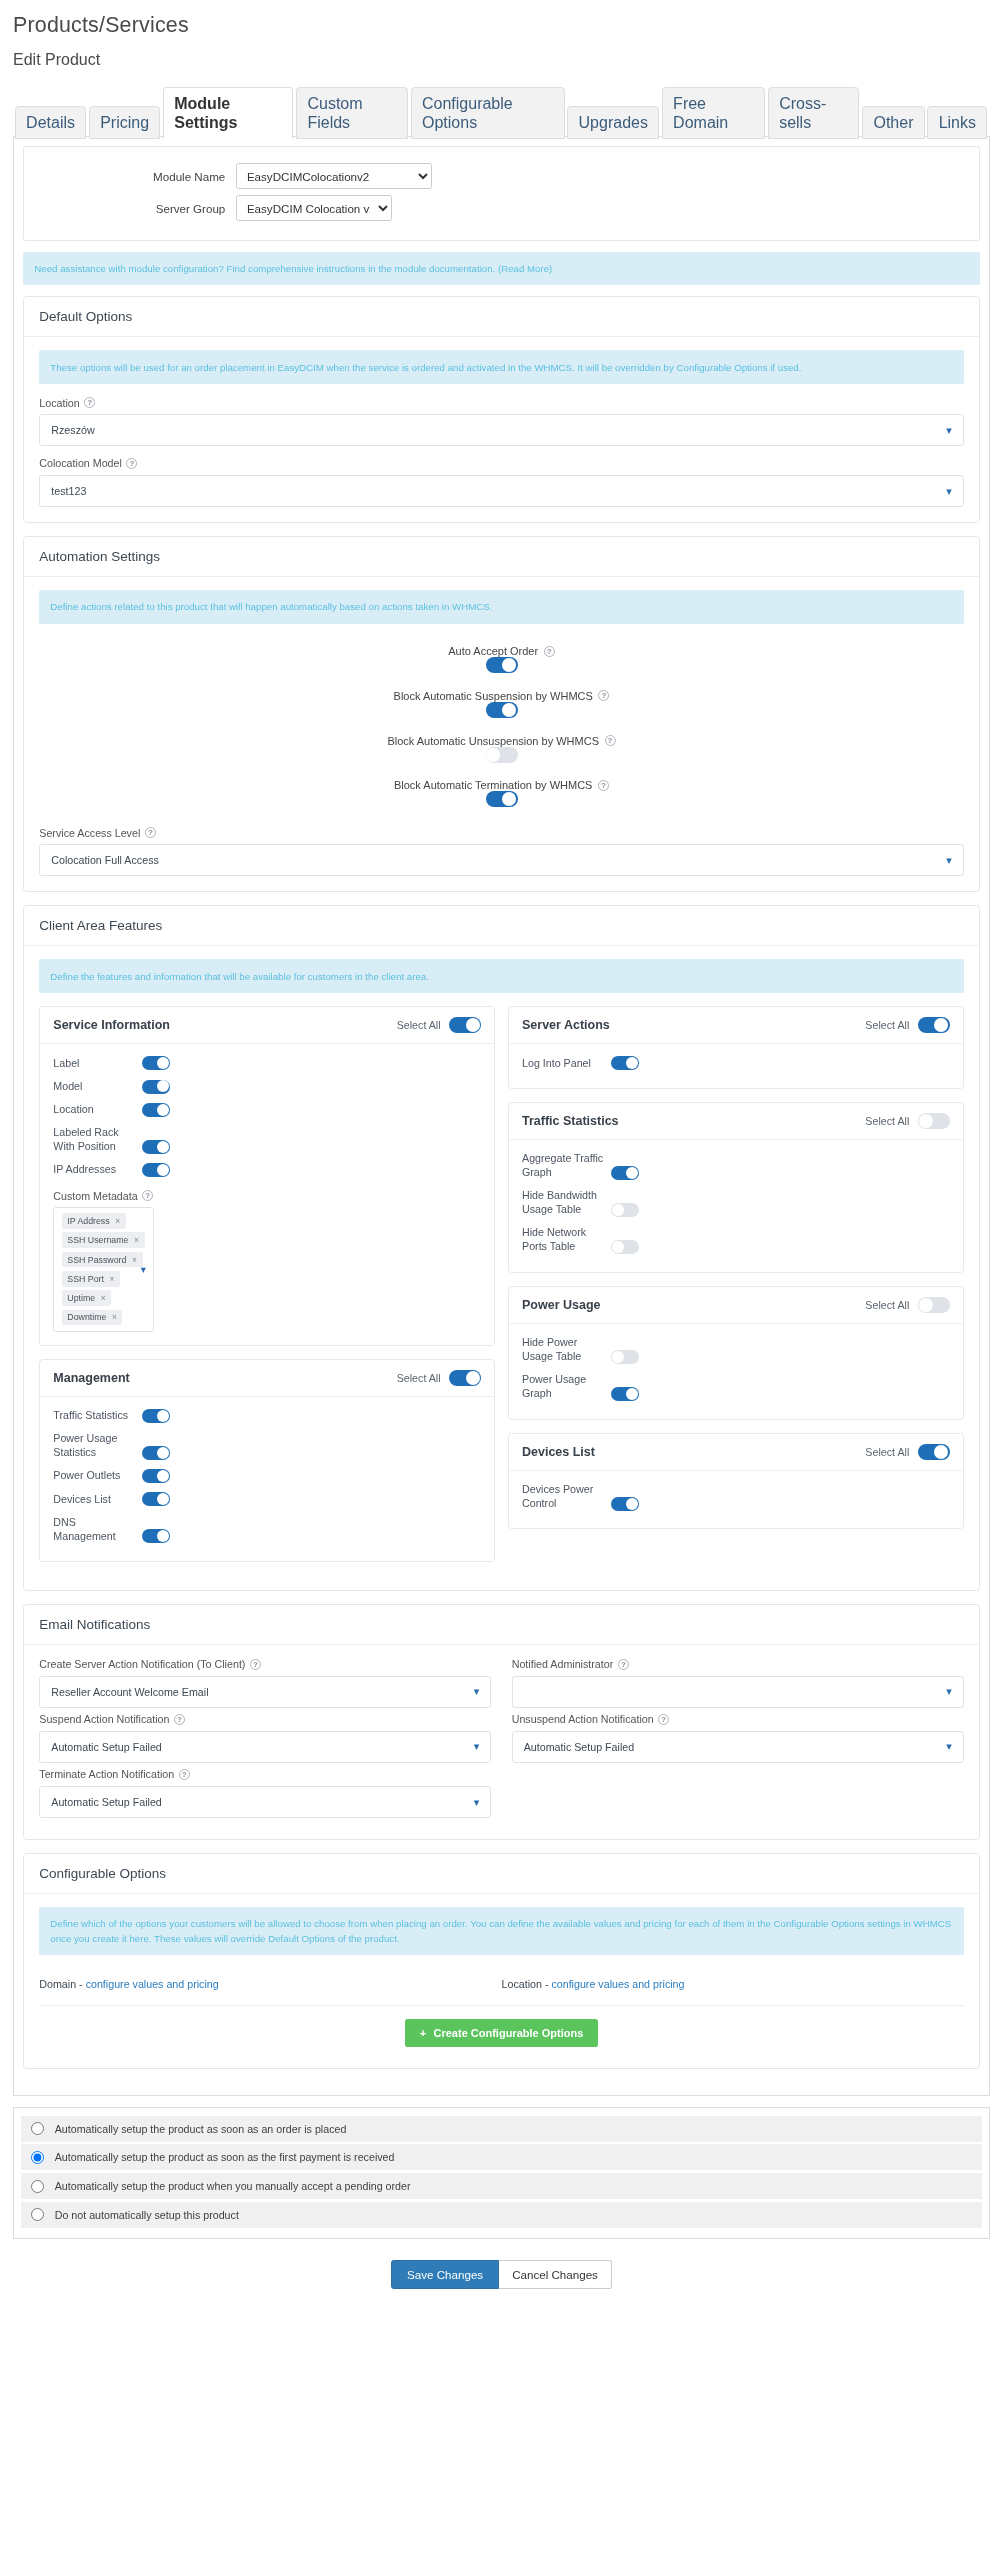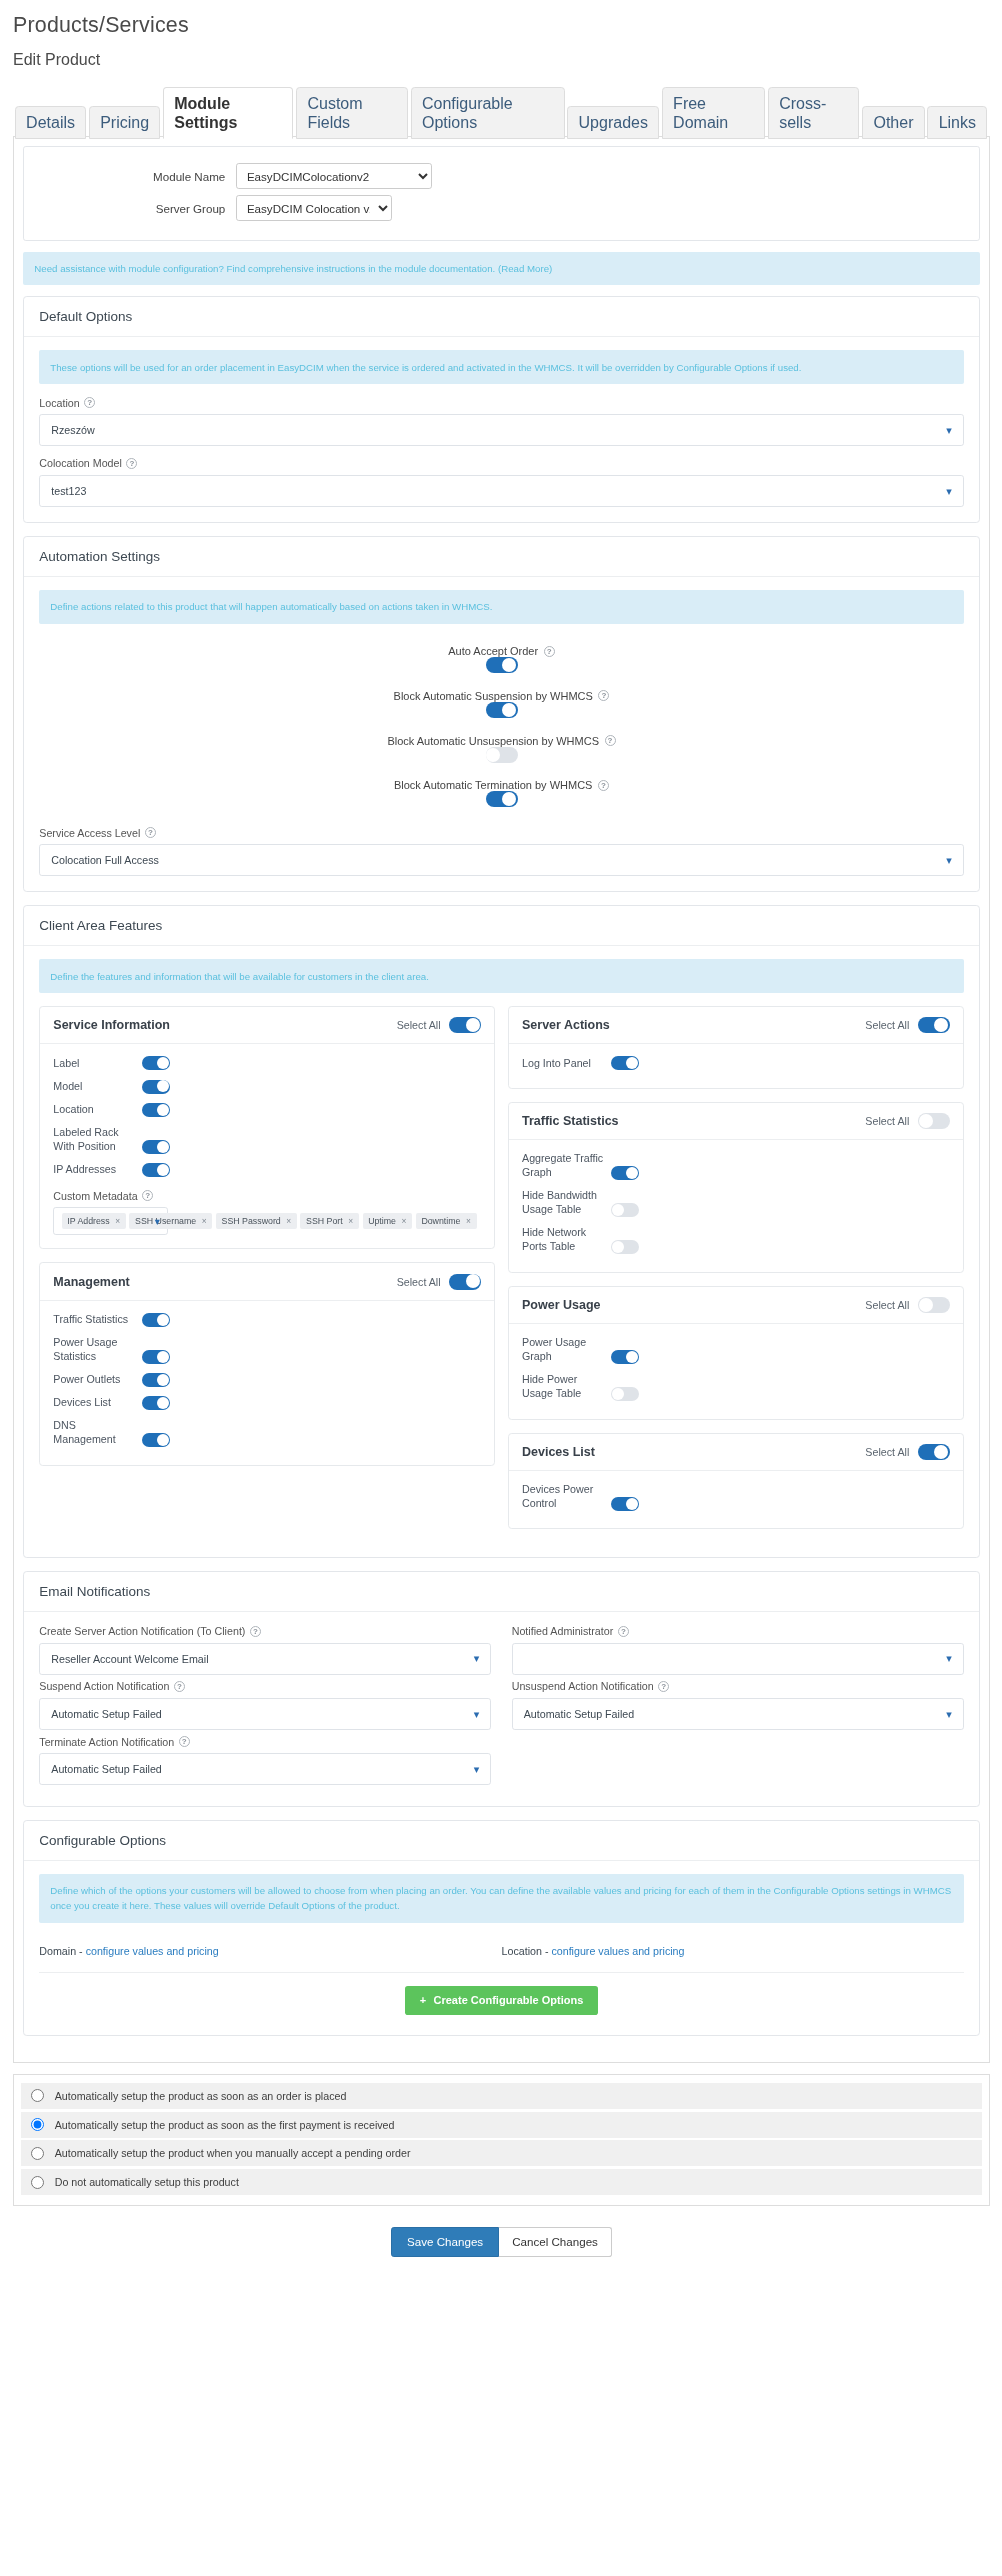--- a/index.html
+++ b/index.html
@@ -155,22 +155,22 @@
   .frow {
     display: flex; align-items: flex-end; min-height: 21.4px;
     padding: 4.6px 0; font-size: 10.7px; color: #4c5560;
   }
   .frow .fl { width: 89px; line-height: 1.3; padding-right: 5.6px; }
 
   
   .metalabel { font-size: 10.7px; color: #555; margin: 8.4px 0 4.6px 0; display:flex; align-items:center; gap:4.6px;}
   .metabox {
     border: 0.9px solid #dfe3e8; border-radius: 2.8px; background: #fff;
-    padding: 5.6px 5.6px 5.6px 7.4px; width: 115px; position: relative;
-    display: flex; flex-direction: row; gap: 3.7px; align-items: flex-start;
+    padding: 5.6px 5.6px 5.6px 7.4px; width: 101px; position: relative;
+    display: flex; flex-direction: column; gap: 3.7px; align-items: flex-start;
   }
   .tag {
     background: #eceef1; border-radius: 1.9px;
     font-size: 8.8px; color: #4a535c;
     padding: 2.8px 5.6px; display: inline-flex; align-items: center; gap: 5.6px;
     white-space: nowrap;
   }
   .tag .x { color: #7b858f; font-size: 8.4px; cursor: pointer; }
   .metacaret {
     position: absolute; right: 7.4px; top: 50%; transform: translateY(-50%);
@@ -522,28 +522,28 @@
                   <div class="t">Power Usage</div>
                   <div class="r">
                     <span class="sa">Select All</span>
                     <span class="sw lg">
                       <i></i>
                     </span>
                   </div>
                 </div>
                 <div class="subbody">
                   <div class="frow">
-                    <div class="fl">Power Usage Graph</div>
-                    <span class="sw on">
-                      <i></i>
-                    </span>
-                  </div>
-                  <div class="frow">
                     <div class="fl">Hide Power Usage Table</div>
                     <span class="sw">
+                      <i></i>
+                    </span>
+                  </div>
+                  <div class="frow">
+                    <div class="fl">Power Usage Graph</div>
+                    <span class="sw on">
                       <i></i>
                     </span>
                   </div>
                 </div>
               </div>
               <div class="subcard">
                 <div class="subhead">
                   <div class="t">Devices List</div>
                   <div class="r">
                     <span class="sa">Select All</span>

